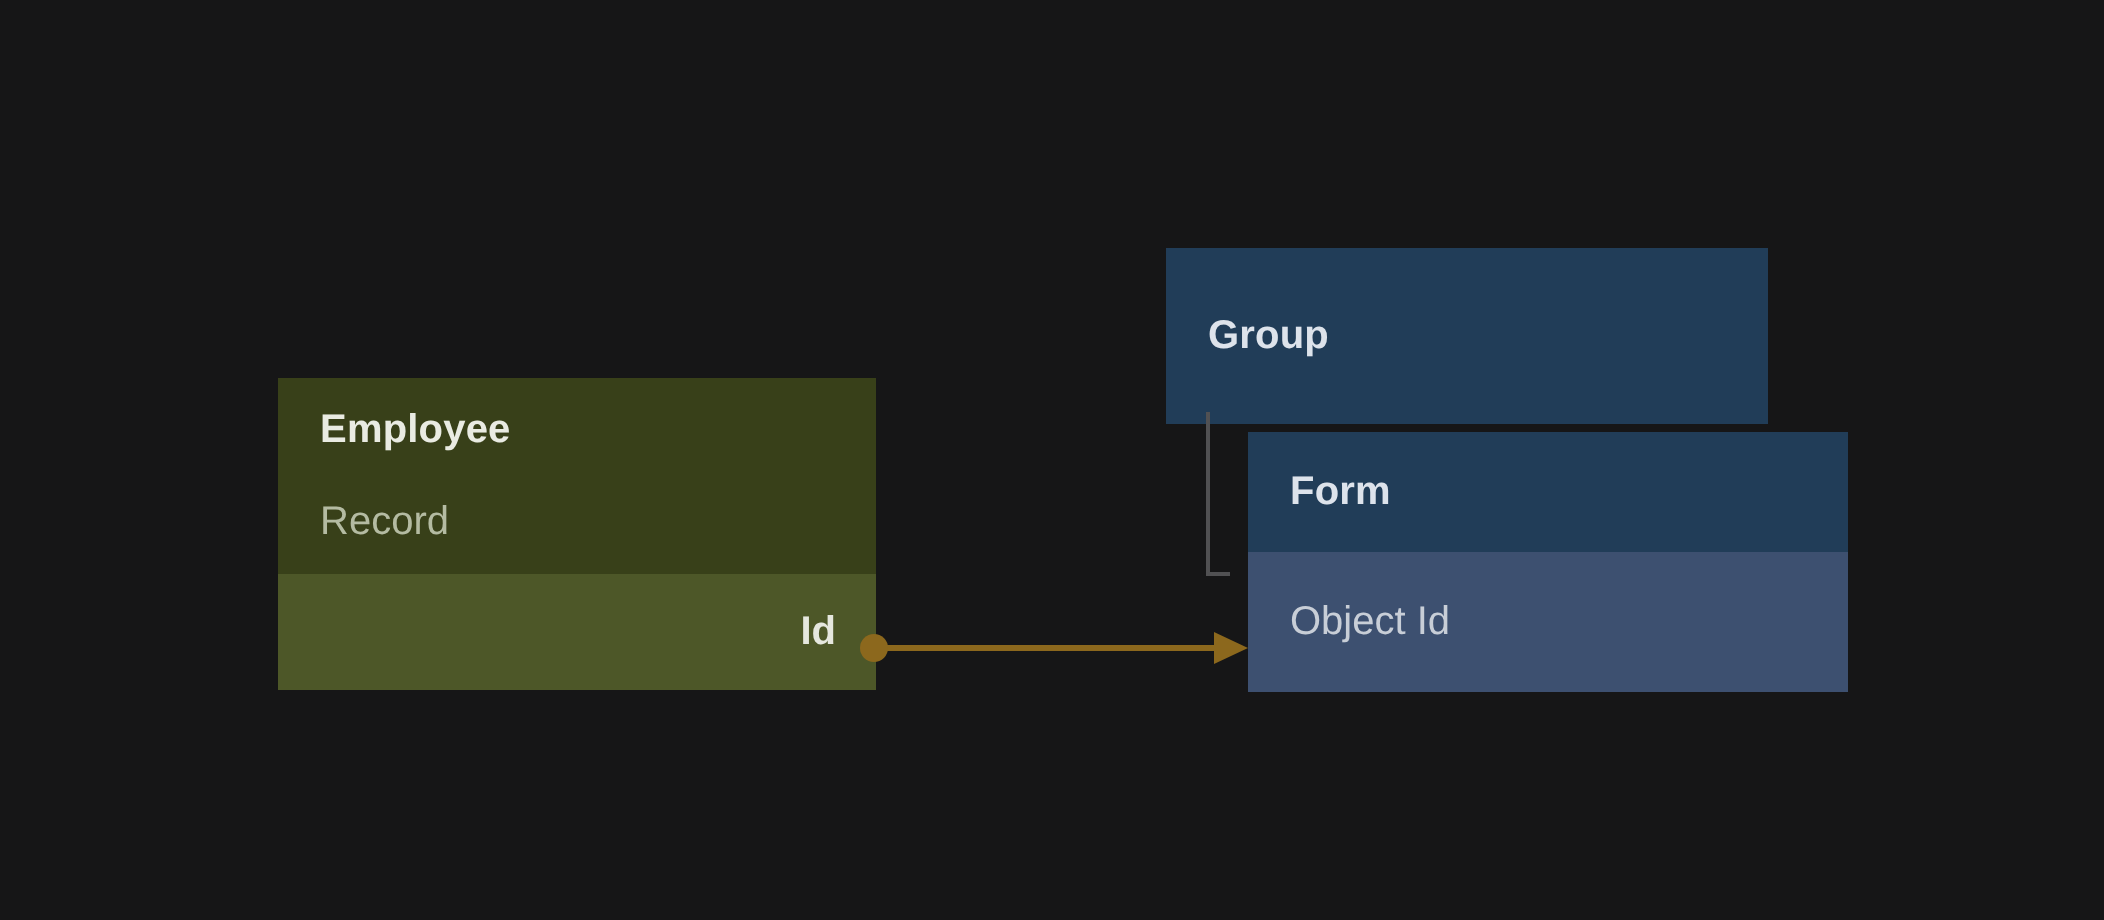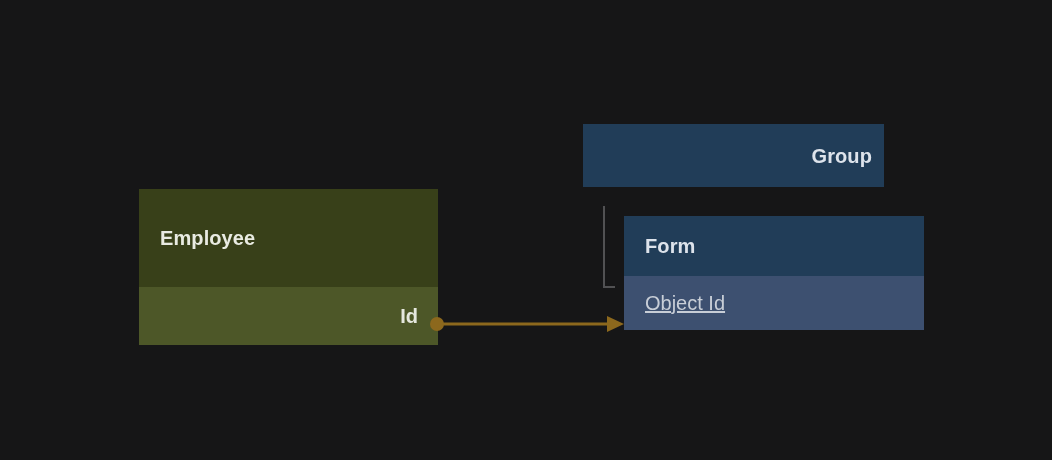--- a/index.html
+++ b/index.html
@@ -51,34 +51,35 @@
   }
   .field-left  { justify-content: flex-start; padding-left: 21px; font-weight: 400; }
   .field-right { justify-content: flex-end;  padding-right: 20px; font-weight: 600; }
 
   
   .node-employee { left: 139px; top: 189px; width: 299px; }
   .node-employee .node-header { height: 98px; }
   .node-employee .node-field  { height: 58px; }
 
   .node-group { left: 583px; top: 124px; width: 301px; }
-  .node-group .node-header { height: 63px; text-align: right; }
+  .node-group .node-header { height: 88px; }
 
   .node-form { left: 624px; top: 216px; width: 300px; }
   .node-form .node-header { height: 60px; }
-  .node-form .node-field  { height: 54px; text-decoration: underline; }
+  .node-form .node-field  { height: 70px; }
 </style>
 </head>
 <body>
 
 <div class="canvas" style="background: rgb(22, 22, 23);">
 
   <div class="node node-employee">
     <div class="node-header" style="background: rgb(56, 64, 25); gap: 16px;">
       <div class="node-title" style="color: rgb(233, 235, 226);">Employee</div>
+      <div class="node-subtitle" style="color: rgb(180, 187, 162);">Record</div>
     </div>
     <div class="node-field field-right" style="background: rgb(77, 87, 40); color: rgb(229, 231, 222);">
       <span>Id</span>
     </div>
   </div>
 
   <div class="node node-group">
     <div class="node-header" style="background: rgb(33, 61, 88);">
       <div class="node-title" style="color: rgb(221, 227, 235);">Group</div>
     </div>

